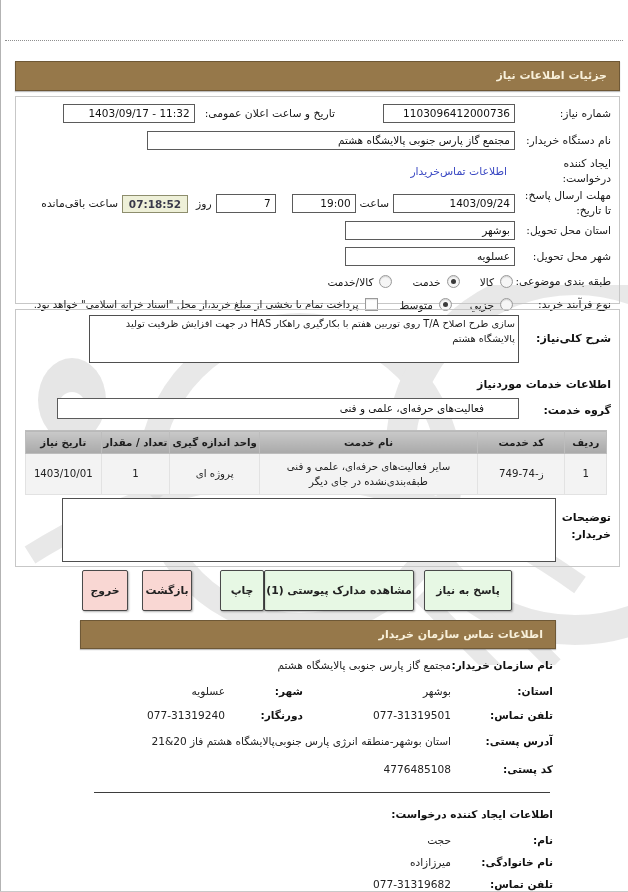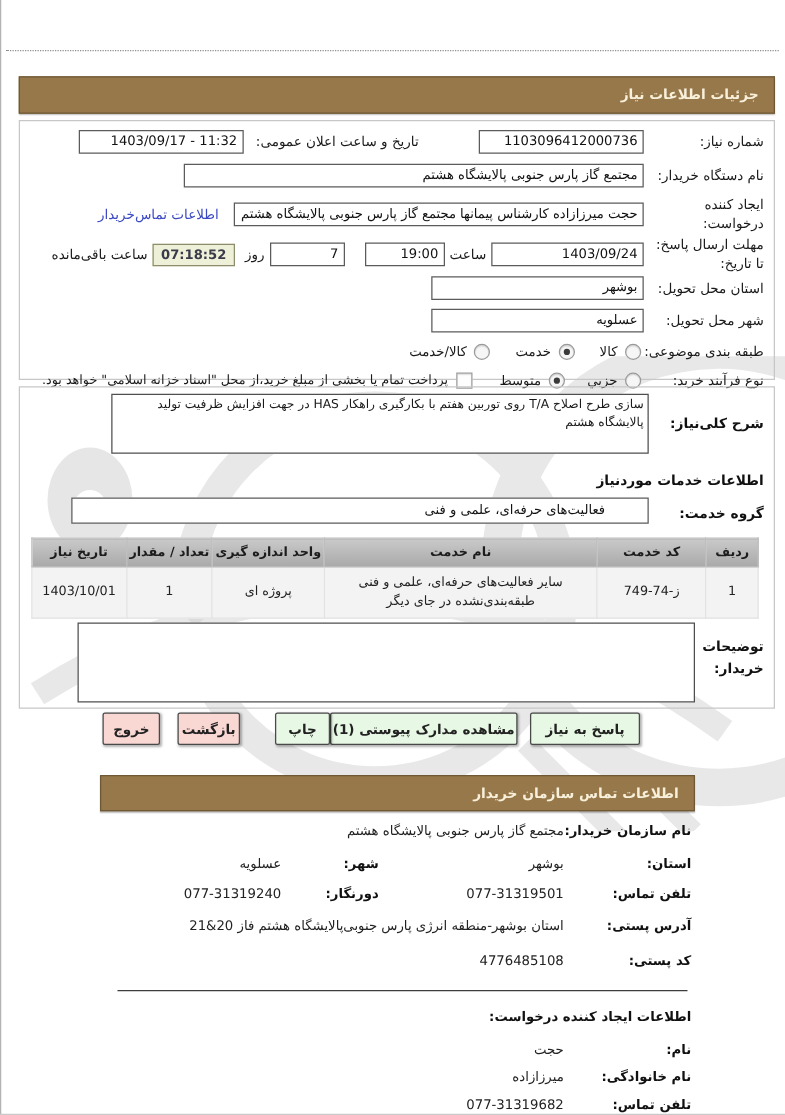--- a/index.html
+++ b/index.html
@@ -57,21 +57,21 @@
   table.svc{position:absolute;right:12px;top:120px;width:582px;border-collapse:collapse;
     background:#fbfbfb;border:1px solid #d2d2d2;}
   table.svc th{
     background:linear-gradient(#c9c9c9,#a9a9a9);color:#1c1c1c;font-size:10.2px;font-weight:bold;
     height:22px;border:1px solid #bdbdbd;padding:0 2px;white-space:nowrap;}
   table.svc td{background:#f3f3f3;font-size:10.2px;color:#222;text-align:center;height:40px;
     border:1px solid #e2e2e2;padding:0 3px;line-height:1.5;}
 
   .btnrow{position:absolute;top:570px;left:0;width:628px;display:flex;direction:rtl;
     padding-right:116px;box-sizing:border-box;align-items:center;}
-  .btn{height:26px;border:1px solid #4a4a4a;border-radius:2px;font-size:10.8px;font-weight:bold;
+  .btn{height:41px;border:1px solid #4a4a4a;border-radius:2px;font-size:10.8px;font-weight:bold;
     color:#222;display:flex;align-items:center;justify-content:center;
     box-shadow:1px 1px 2px rgba(0,0,0,.3);cursor:pointer;padding:0 8px;box-sizing:border-box;white-space:nowrap;}
   .btn.green{background:#e7f8e4;}
   .btn.pink{background:#f9d7d3;}
 
   .crow{position:absolute;display:flex;direction:rtl;align-items:flex-start;}
   .c-l1{width:102px;flex:none;}
   .c-v1{width:148px;flex:none;text-align:right;}
   .c-l2{width:78px;flex:none;}
   .val{font-size:10.6px;color:#222;white-space:nowrap;}
@@ -115,21 +115,20 @@
   <div class="row" style="top:34px;">
     <span class="lbl" style="width:92px;">نام دستگاه خریدار:</span>
     <div class="inp" style="width:358px;">مجتمع گاز پارس جنوبی پالایشگاه هشتم</div>
   </div>
 
   <div class="row" style="top:60px;">
     <span class="lblcol">
       <span>ایجاد کننده</span><br>
       <span>درخواست:</span>
     </span>
-    <div class="inp" style="width:318px;">حجت میرزازاده کارشناس پیمانها مجتمع گاز پارس جنوبی پالایشگاه هشتم</div>
     <a class="link" style="margin-right:8px;">اطلاعات تماس‌خریدار</a>
   </div>
 
   <div class="row" style="top:92px;">
     <span class="lblcol">
       <span>مهلت ارسال پاسخ:</span><br>
       <span>تا تاریخ:</span>
     </span>
     <div class="inp ltr" style="width:112px;">1403/09/24</div>
     <span class="lbl">ساعت</span>

